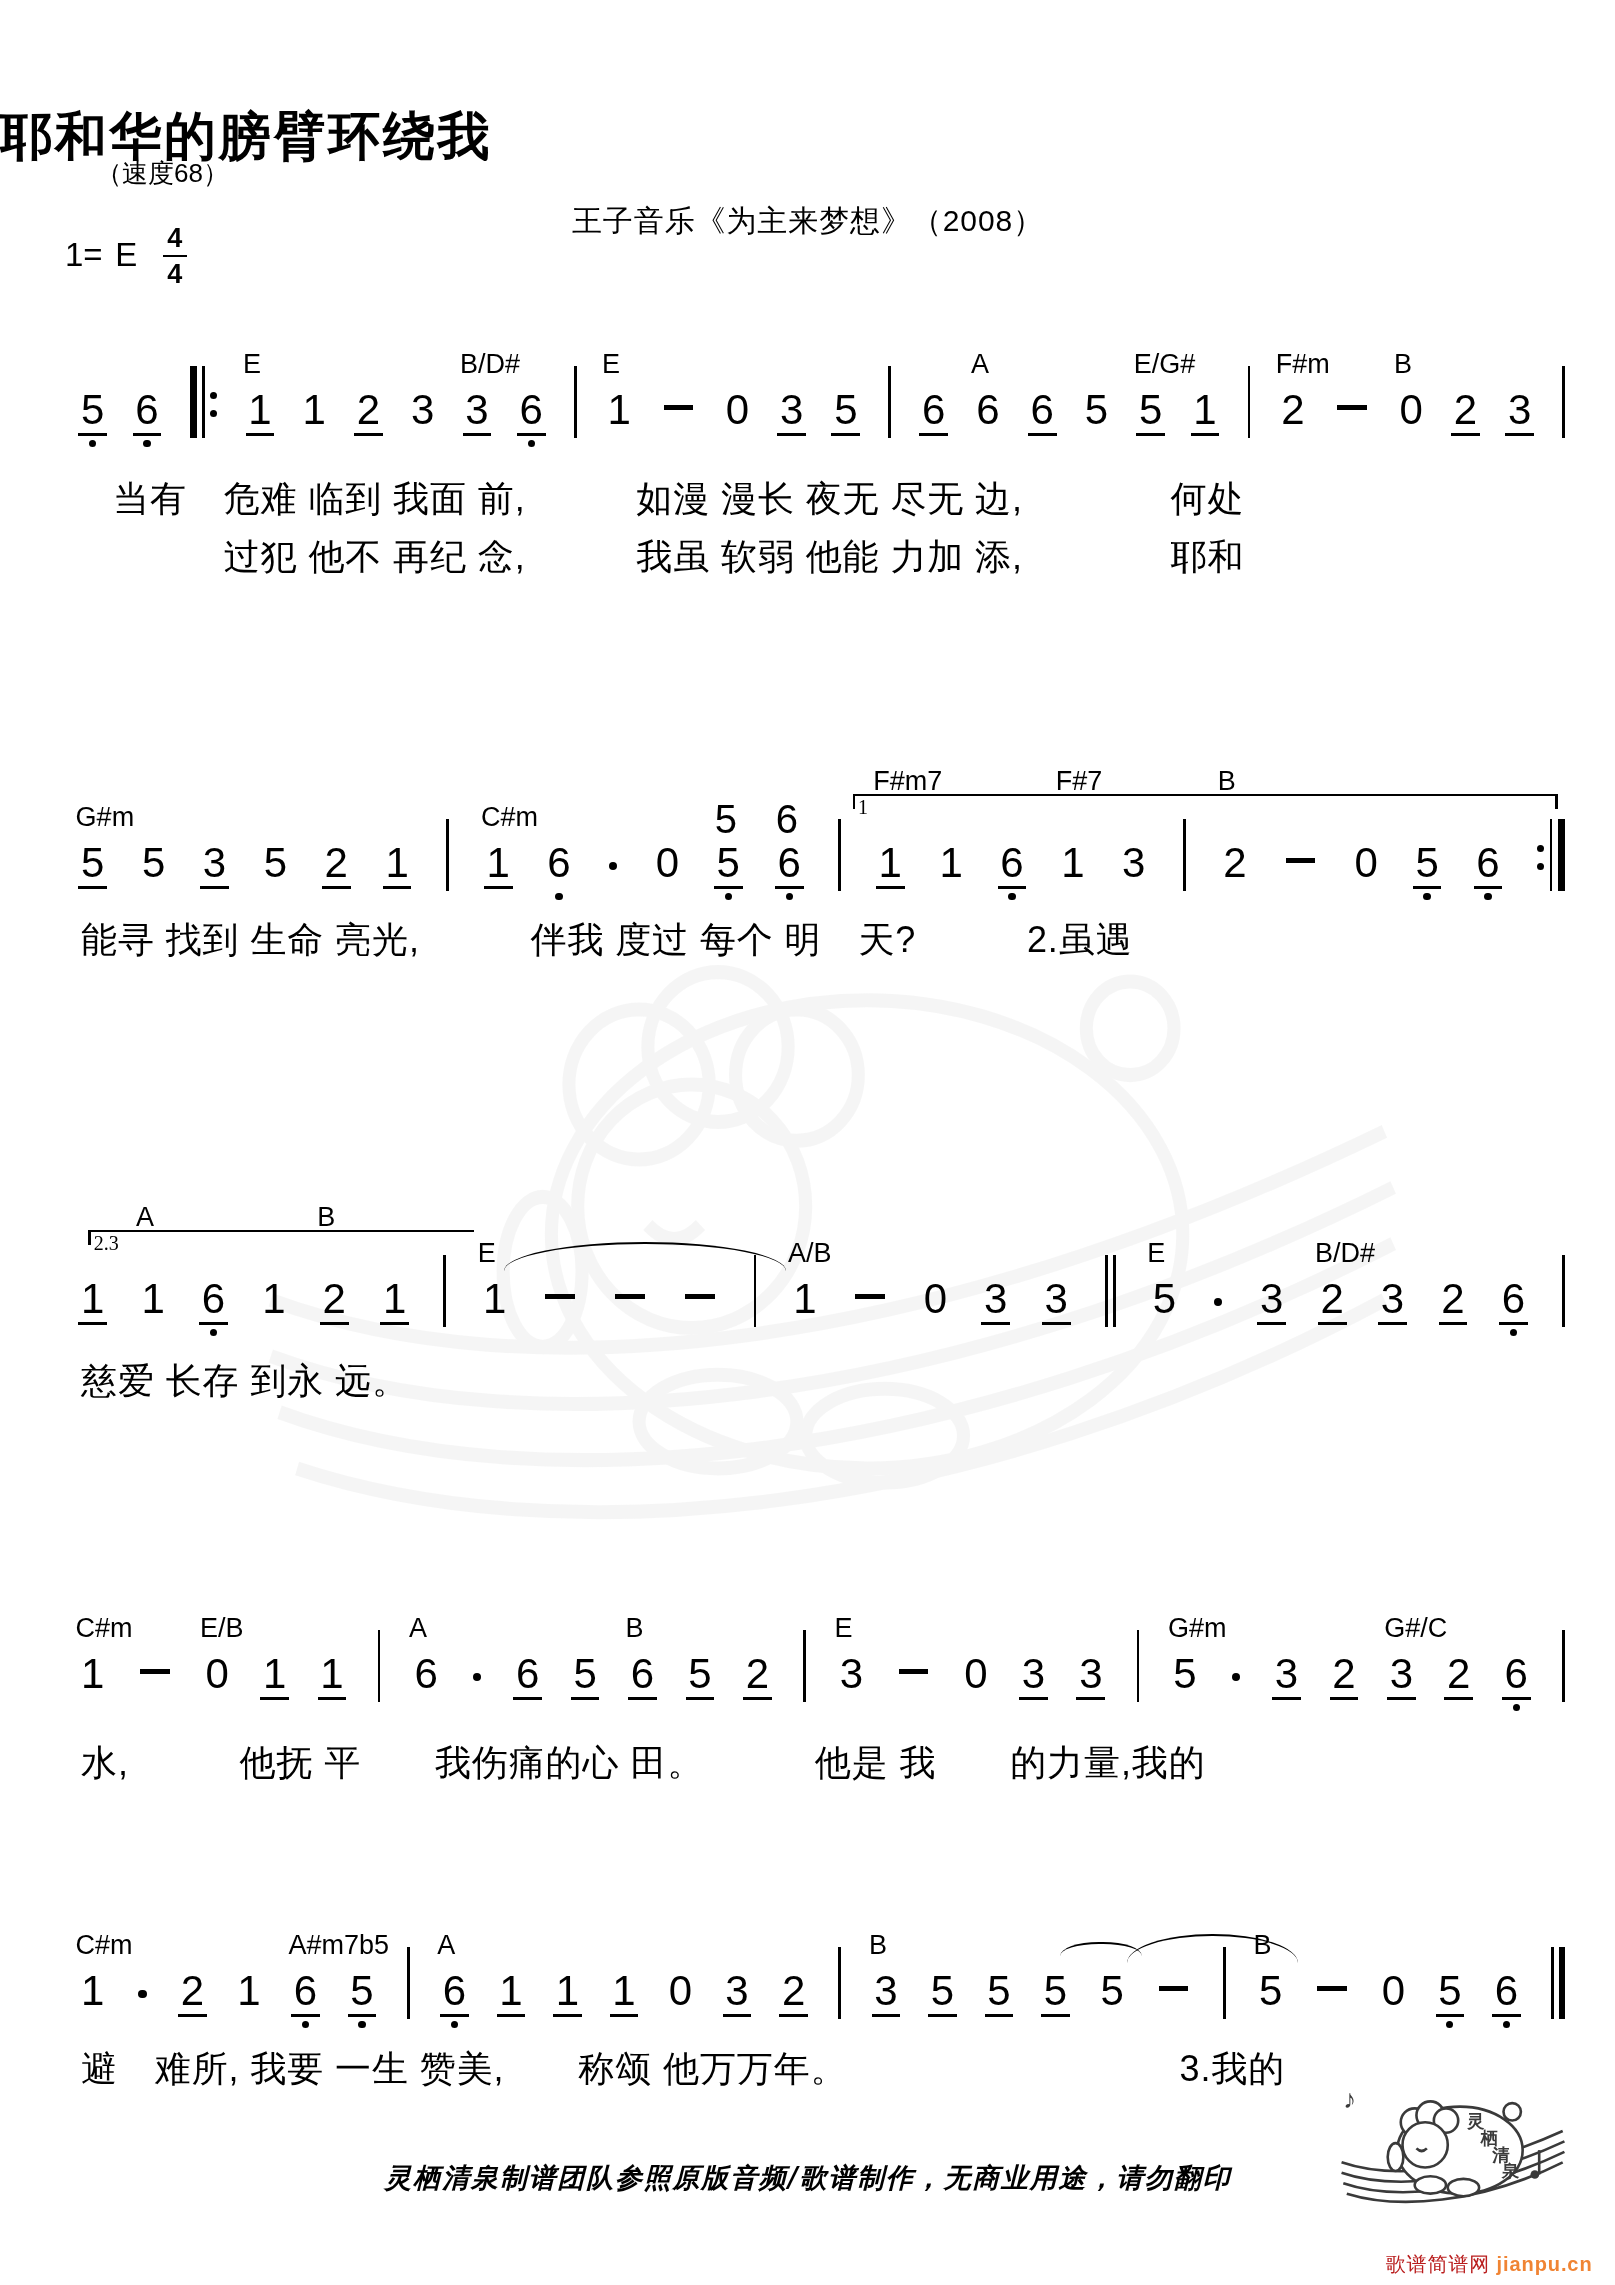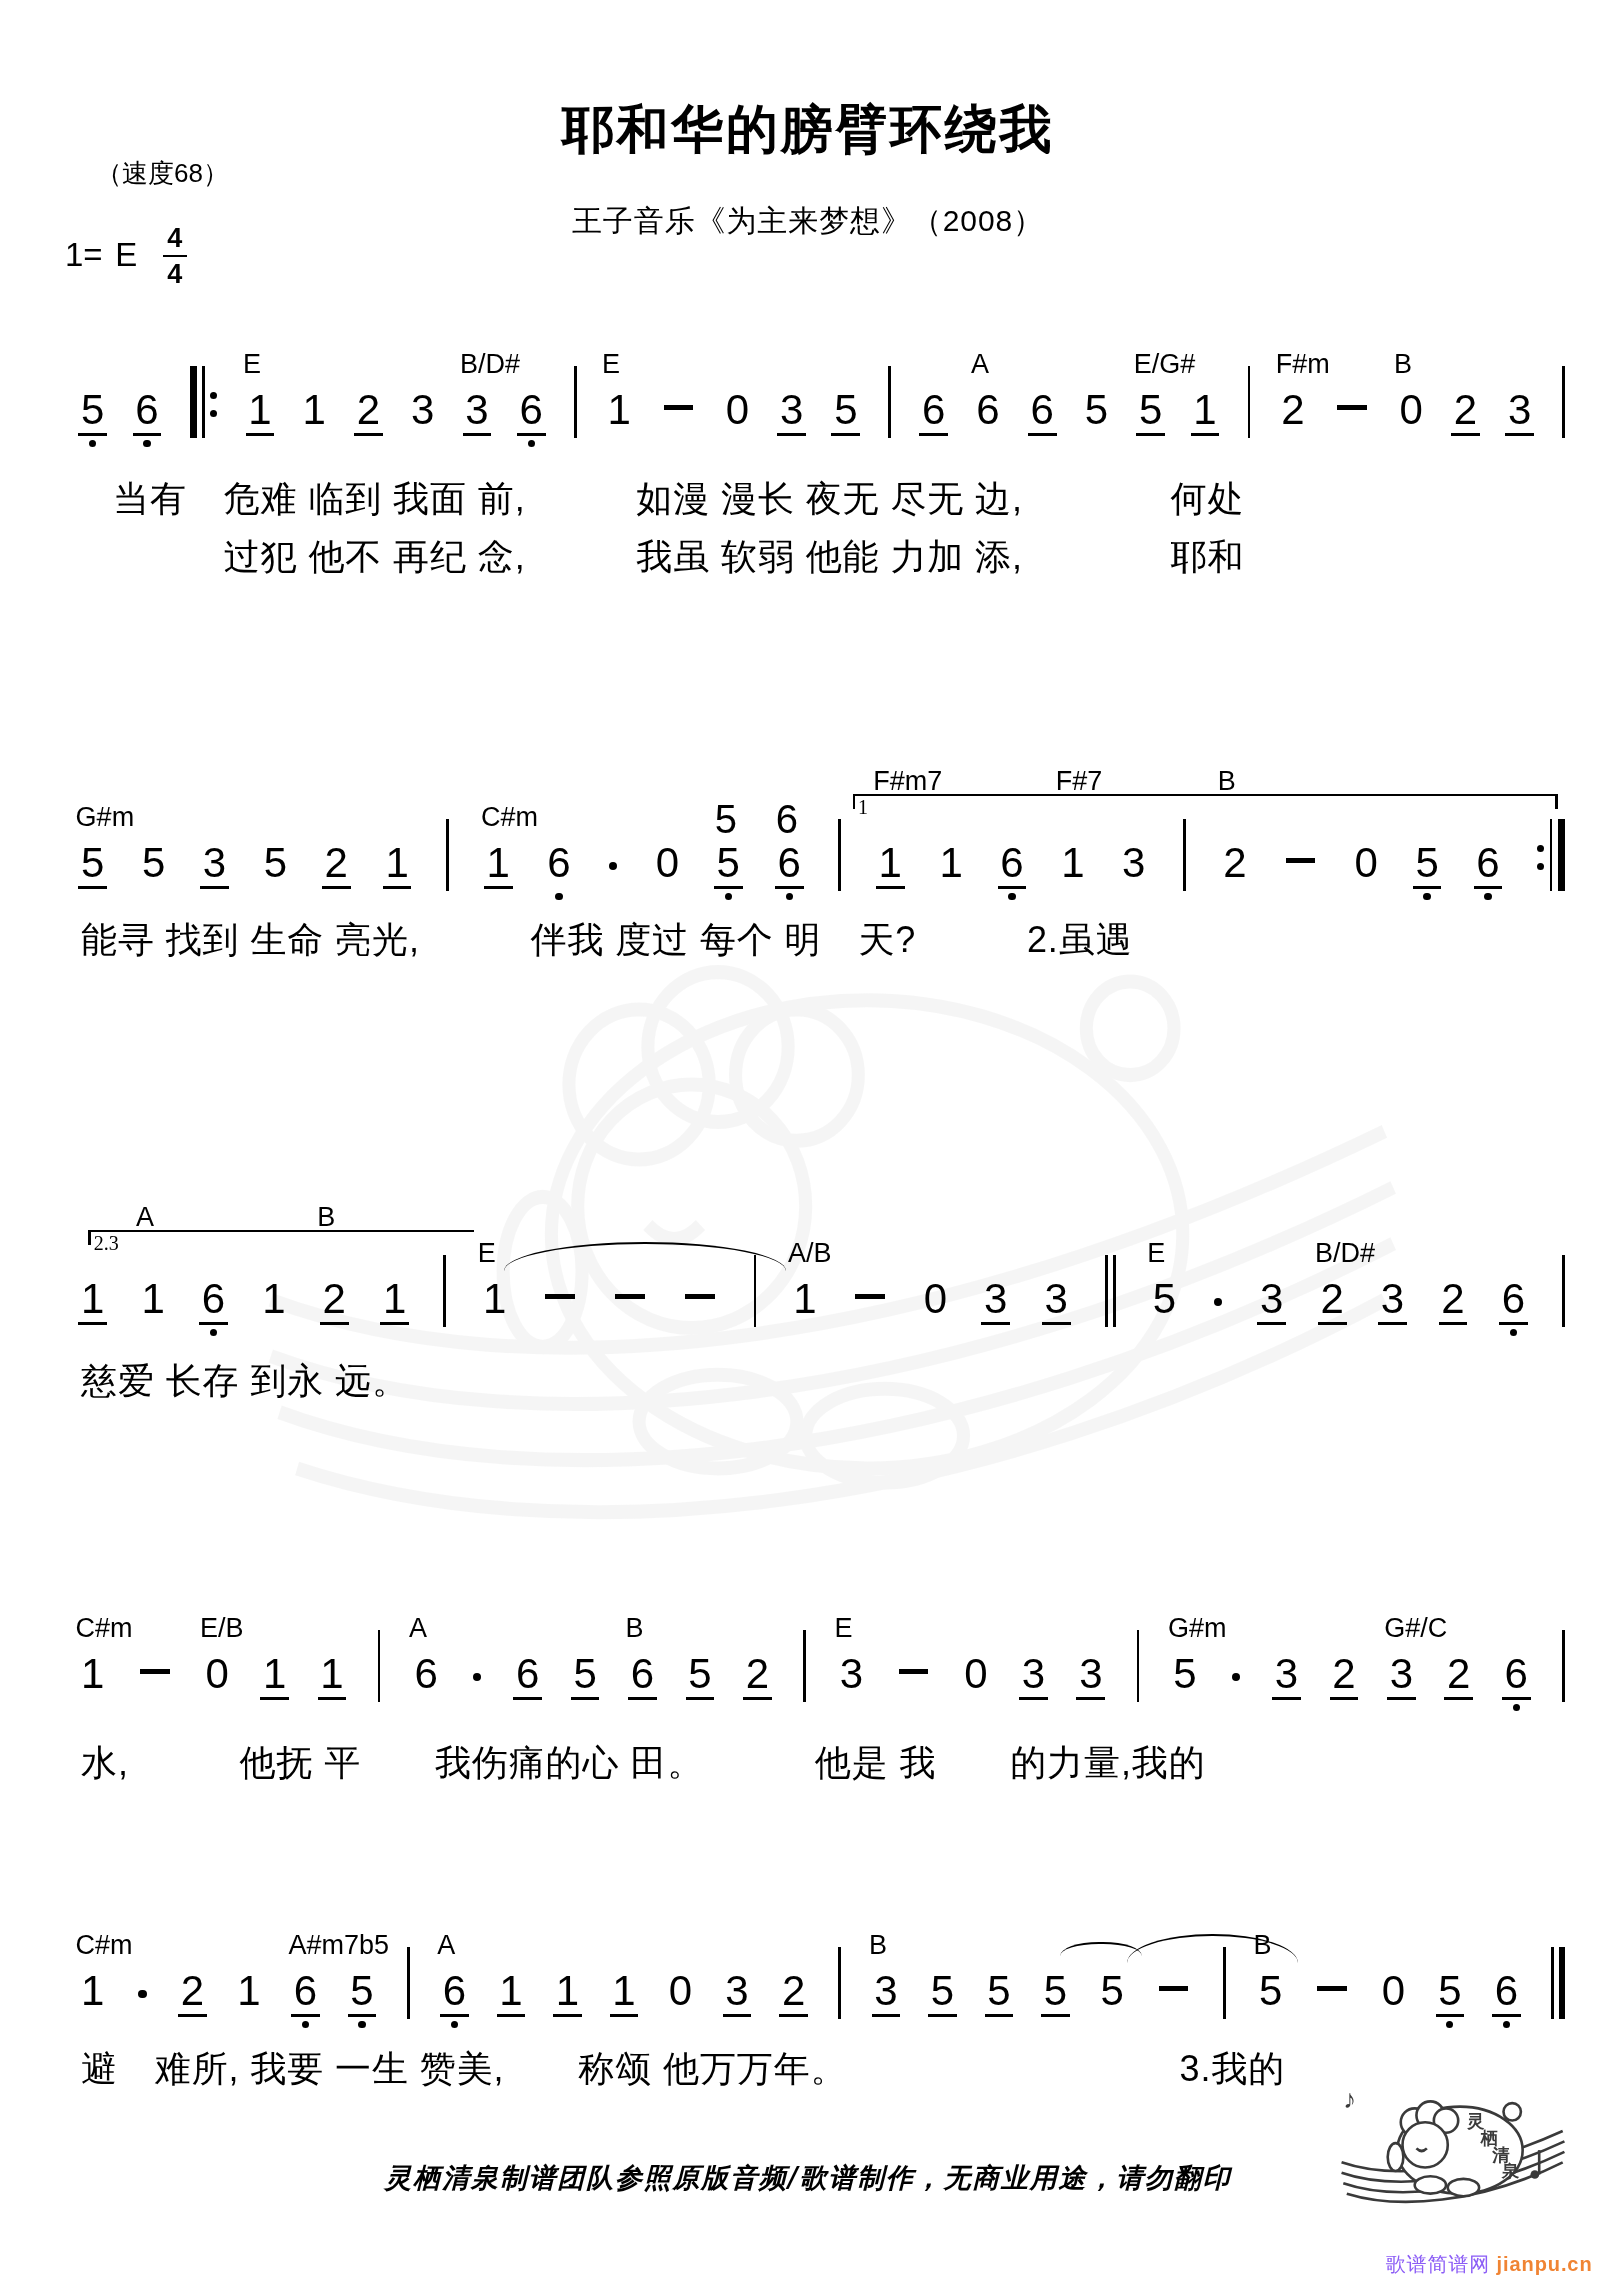--- a/index.html
+++ b/index.html
@@ -1,20 +1,20 @@
 <!DOCTYPE html>
 <html style="font-size:14.5px"><head>
 <meta charset="utf-8">
 <style>
   html,body{margin:0;padding:0;}
   body{width:1616px;height:2285px;background:#fff;position:relative;overflow:hidden;
        font-family:"Liberation Sans","DejaVu Sans",sans-serif;color:#000;}
 
   
-  .title{position:absolute;top:95px;left:0;right:0;text-align:center;
+  .title{position:absolute;top:102px;left:0;right:0;
          font-size:52px;font-weight:bold;letter-spacing:2.7px;}
   .subtitle{position:absolute;top:201px;left:0;right:0;text-align:center;font-size:30px;letter-spacing:0.9px;}
   .tempo{position:absolute;left:96px;top:156px;font-size:26px;}
   .keysig{position:absolute;left:65px;top:223px;font-size:33px;display:flex;align-items:center;gap:12.7px;}
   .meter{display:inline-flex;flex-direction:column;align-items:center;font-size:27px;font-weight:bold;line-height:1;margin-left:12.7px;}
   .meter .mt{border-bottom:2.7px solid #000;padding:1.8px 4.5px 3.6px;}
   .meter .mb{padding-top:3.6px;}
 
   
   .sys{position:absolute;left:81px;width:1484px;z-index:2;}
@@ -75,21 +75,21 @@
 
   .logo{position:absolute;left:1337px;top:2077px;width:232px;height:148px;z-index:2;}
   .logo svg{width:100%;height:100%;}
   .logo path,.logo ellipse,.logo circle{stroke:#3a3a3a;stroke-width:3;fill:none;}
   .logo .solid{fill:#fff;}
   .logo text{fill:#3a3a3a;stroke:none;font-size:20px;font-weight:bold;}
   .logo .note{font-size:30px;font-weight:normal;}
   .logo .nh{fill:#3a3a3a;stroke:none;}
 
   .site{position:absolute;right:23.5px;top:2251px;font-size:20px;letter-spacing:0.9px;}
-  .site .nm{color:#8b5cf6;}
+  .site .nm{color:#b91c1c;}
   .site .url{font-weight:bold;}
 </style>
 </head>
 <body>
 
 <div class="wm">
   <svg viewBox="0 0 260 170" preserveAspectRatio="none">
     <path d="M2 98 C 60 118, 150 110, 256 62"></path>
     <path d="M2 110 C 60 130, 155 122, 258 74"></path>
     <path d="M4 122 C 62 142, 158 134, 258 86"></path>

